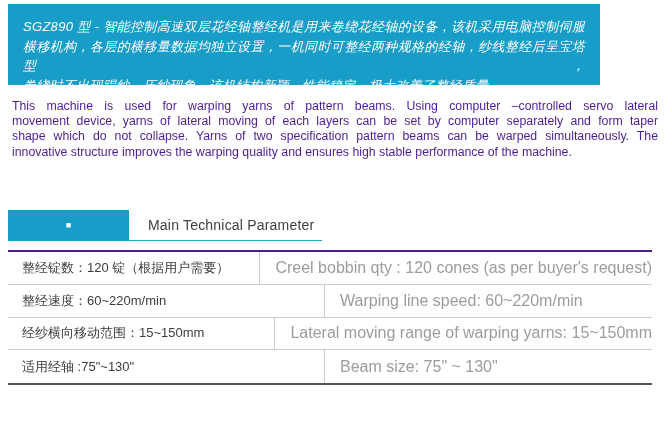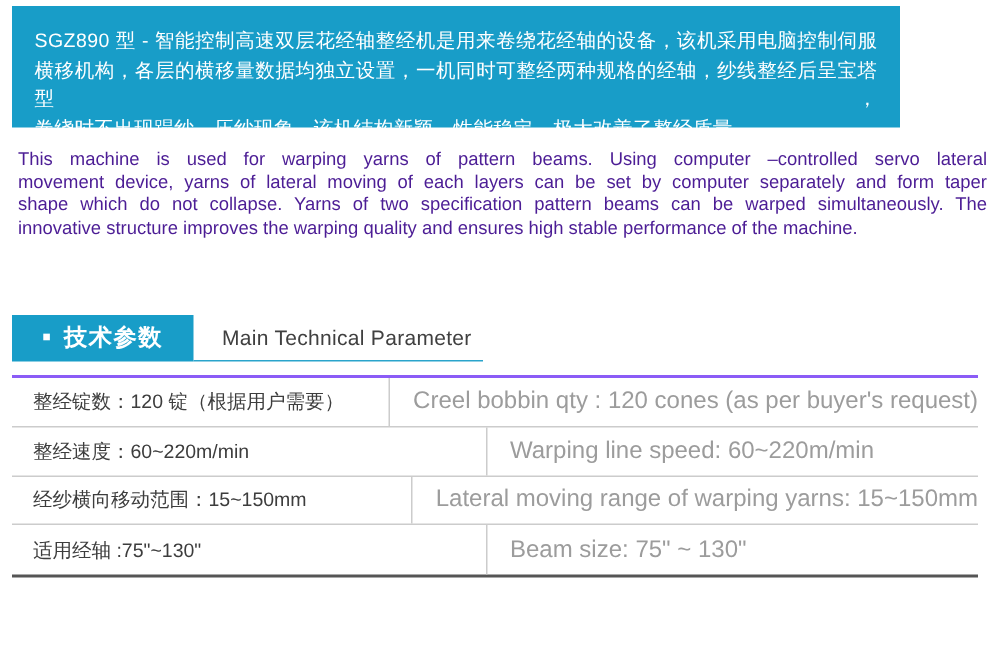--- a/index.html
+++ b/index.html
@@ -13,20 +13,21 @@
   .page { position: absolute; inset: 0; background: #fff; }
 
   
   .intro-box {
     position: absolute;
     left: 8px; top: 4px;
     width: 592px; height: 81px;
     background: #189dc8;
     color: #ffffff;
     padding: 13px 15px 0 15px;
+    font-style: italic;
   }
   .intro-box .line {
     font-size: 13px;
     line-height: 19.5px;
     letter-spacing: 0.3px;
     white-space: nowrap;
   }
   .intro-box .line.just {
     white-space: normal;
     text-align: justify;
@@ -86,21 +87,21 @@
     font-size: 14px;
     letter-spacing: 0.2px;
     white-space: nowrap;
   }
 
   
   .param-table {
     position: absolute;
     left: 8px; top: 250px;
     width: 644px;
-    border-top: 2px solid #8b5cf6;
+    border-top: 2px solid #4c1d95;
     border-bottom: 2px solid #555555;
   }
   .param-row {
     display: flex;
     height: 32.8px;
   }
   .param-row:not(:last-child) { border-bottom: 1px solid #cccccc; }
   .cell-cn {
     width: 317px;
     border-right: 1px solid #cccccc;
@@ -135,21 +136,20 @@
   <div class="en-paragraph">
     <div class="line just">This machine is used for warping yarns of pattern beams. Using computer –controlled servo lateral</div>
     <div class="line just">movement device, yarns of lateral moving of each layers can be set by computer separately and form taper</div>
     <div class="line just">shape which do not collapse. Yarns of two specification pattern beams can be warped simultaneously. The</div>
     <div class="line">innovative structure improves the warping quality and ensures high stable performance of the machine.</div>
   </div>
 
   <div class="section-header">
     <div class="section-badge">
       <span class="bullet">■</span>
-      <span>技术参数</span>
     </div>
     <div class="section-title-en">Main Technical Parameter</div>
   </div>
 
   <div class="param-table">
     <div class="param-row">
       <div class="cell-cn">整经锭数：120 锭（根据用户需要）</div>
       <div class="cell-en">Creel bobbin qty : 120 cones (as per buyer's request)</div>
     </div>
     <div class="param-row">

